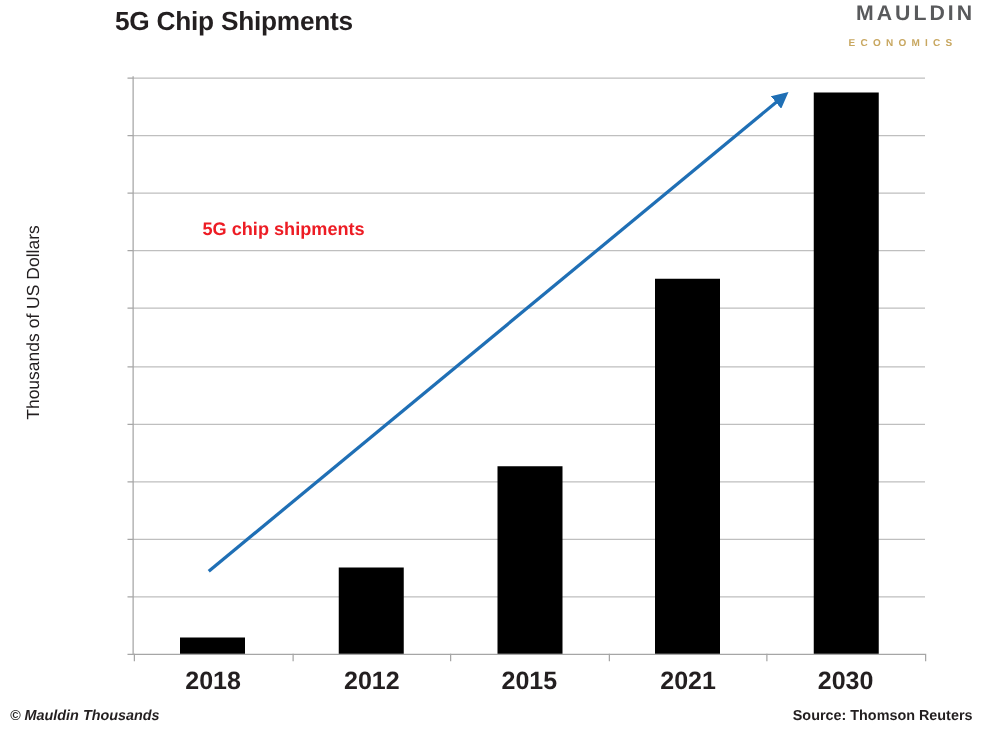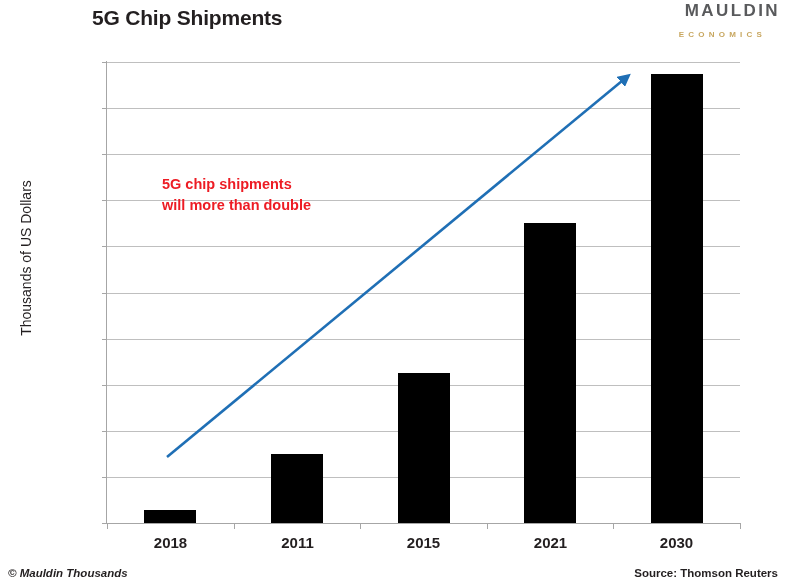--- a/index.html
+++ b/index.html
@@ -110,21 +110,21 @@
     top: 461px;
     width: 1px;
     height: 6px;
     background: #a6a6a6;
   }
   .x-tick-label {
     position: absolute;
     top: 472px;
     width: 127px;
     text-align: center;
-    font-size: 15px;
+    font-size: 20px;
     font-weight: bold;
     color: #231f20;
   }
 
   
   #annotation {
     position: absolute;
     left: 162px;
     top: 174px;
     font-size: 14.5px;
@@ -211,30 +211,29 @@
       <div class="bar" style="left: 544px; top: 12px; width: 52px; height: 449px; background: rgb(0, 0, 0);"></div>
     </div>
   <div id="x-ticks">
       <div class="x-tick-mark" style="left: 0px;"></div>
       <div class="x-tick-mark" style="left: 127px;"></div>
       <div class="x-tick-mark" style="left: 253px;"></div>
       <div class="x-tick-mark" style="left: 380px;"></div>
       <div class="x-tick-mark" style="left: 506px;"></div>
       <div class="x-tick-mark" style="left: 633px;"></div>
       <div class="x-tick-label" style="left: 0px; width: 127px;">2018</div>
-      <div class="x-tick-label" style="left: 127px; width: 127px;">2011</div>
+      <div class="x-tick-label" style="left: 127px; width: 127px;">2012</div>
       <div class="x-tick-label" style="left: 253px; width: 127px;">2015</div>
       <div class="x-tick-label" style="left: 380px; width: 127px;">2021</div>
       <div class="x-tick-label" style="left: 506px; width: 127px;">2030</div>
     </div>
 </div>
 
 <div id="annotation" style="color: rgb(237, 28, 36);">
     <div>5G chip shipments</div>
-    <div>will more than double</div>
   </div>
 
 <svg id="trend-arrow" viewBox="0 0 788 588" xmlns="http://www.w3.org/2000/svg">
   <defs>
     <marker id="arrowhead" markerWidth="5" markerHeight="5" refX="3.6" refY="2.5" orient="auto">
       <path d="M0,0 L5,2.5 L0,5 z" fill="#1f6fb5"></path>
     </marker>
   </defs>
   <line id="trend-arrow-line" x1="167" y1="457" x2="628" y2="76" stroke="#1f6fb5" stroke-width="2.6" marker-end="url(#arrowhead)"></line>
 </svg>

